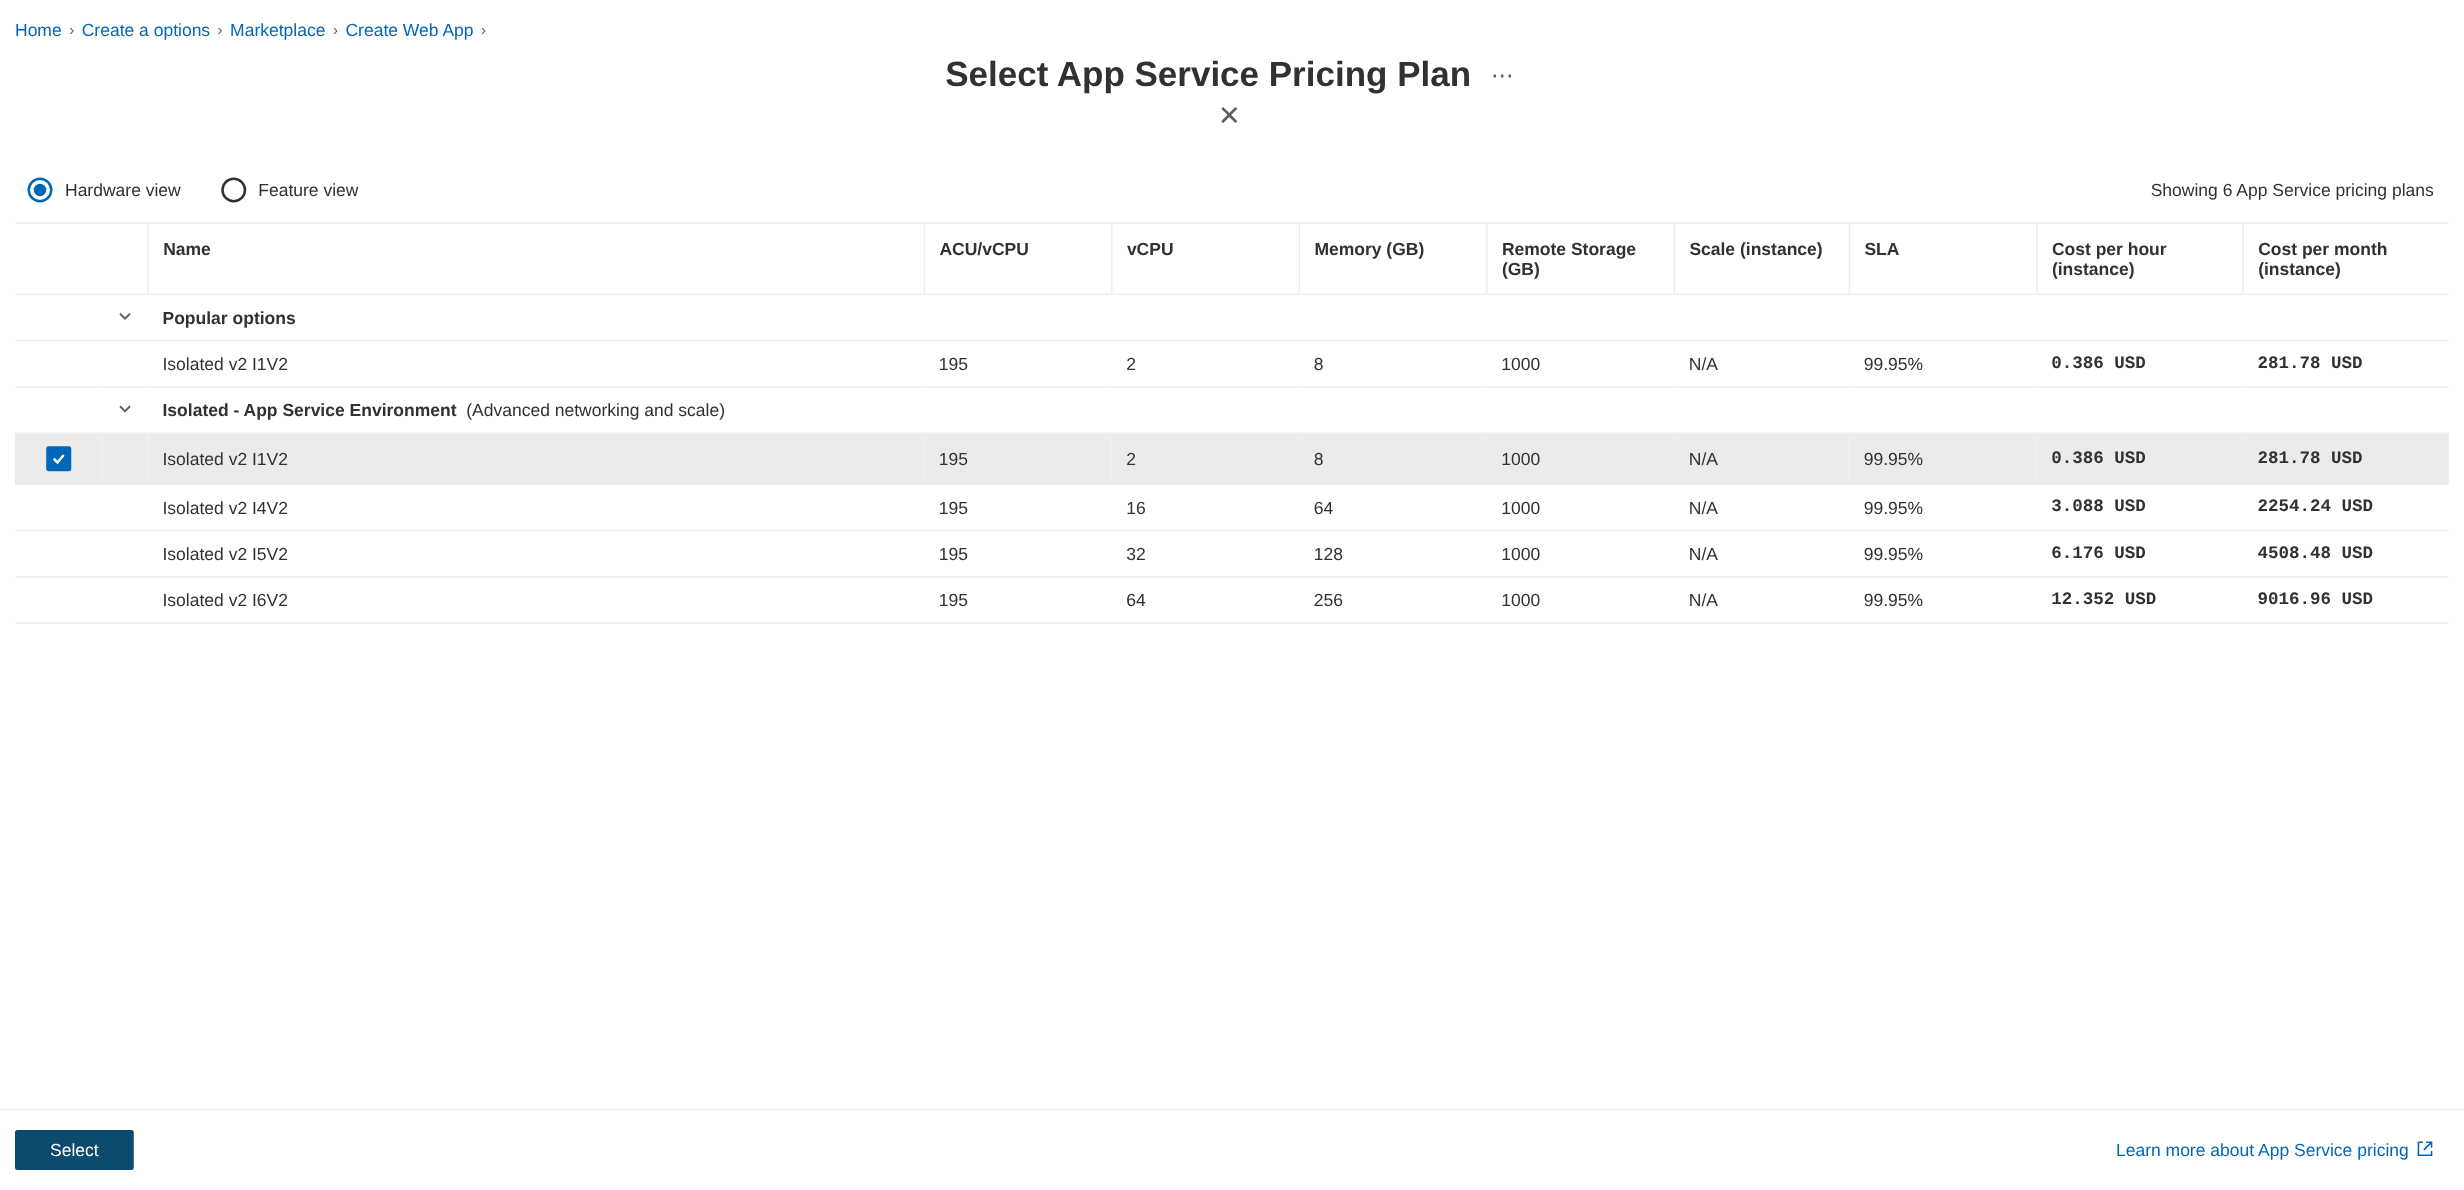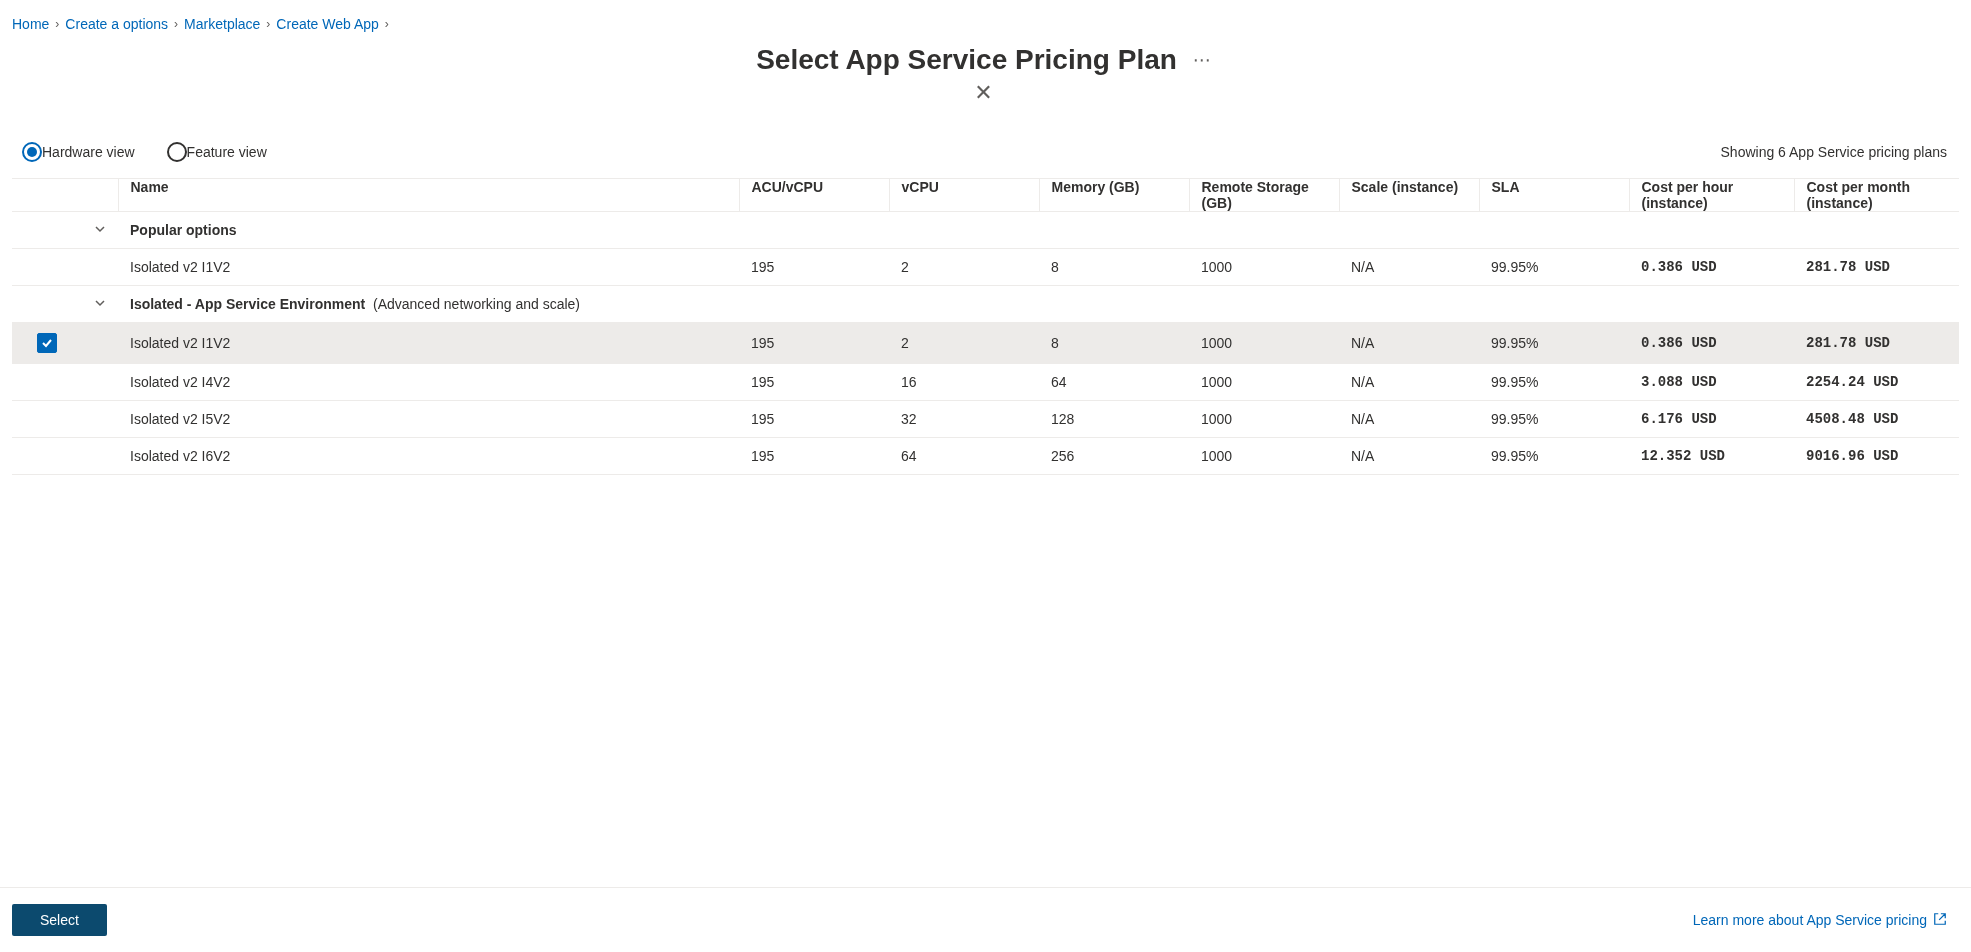--- a/index.html
+++ b/index.html
@@ -41,42 +41,42 @@
     padding: 4px 8px;
     font-weight: 300;
   }
   .view-row {
     display: flex;
     align-items: center;
     justify-content: space-between;
     padding: 8px 24px 16px 22px;
   }
   .radios { display: flex; gap: 32px; align-items: center; }
-  .radio-option { display: flex; align-items: center; cursor: pointer; }
+  .radio-option { display: flex; align-items: center; gap: 10px; cursor: pointer; }
   .radio-outer {
     width: 20px; height: 20px;
     border-radius: 50%;
     border: 2px solid #323130;
     display: flex; align-items: center; justify-content: center;
   }
   .radio-option.selected .radio-outer { border-color: #0067b8; }
   .radio-inner {
     width: 10px; height: 10px; border-radius: 50%;
     background: #0067b8; display: none;
   }
   .radio-option.selected .radio-inner { display: block; }
   .radio-option span.lbl { font-size: 14px; }
   .showing-text { font-size: 14px; color: #323130; }
   .table-wrap { padding: 0 12px 0 12px; }
   table { width: 100%; border-collapse: collapse; }
   thead th {
     text-align: left;
     font-weight: 600;
     font-size: 14px;
-    padding: 0 12px;
+    padding: 12px 12px;
     border-top: 1px solid #edebe9;
     border-bottom: 1px solid #edebe9;
     vertical-align: top;
     color: #323130;
   }
   thead th:not(:first-child):not(:nth-child(2)) { border-left: 1px solid #edebe9; }
   tbody td {
     padding: 10px 12px;
     font-size: 14px;
     border-bottom: 1px solid #edebe9;

